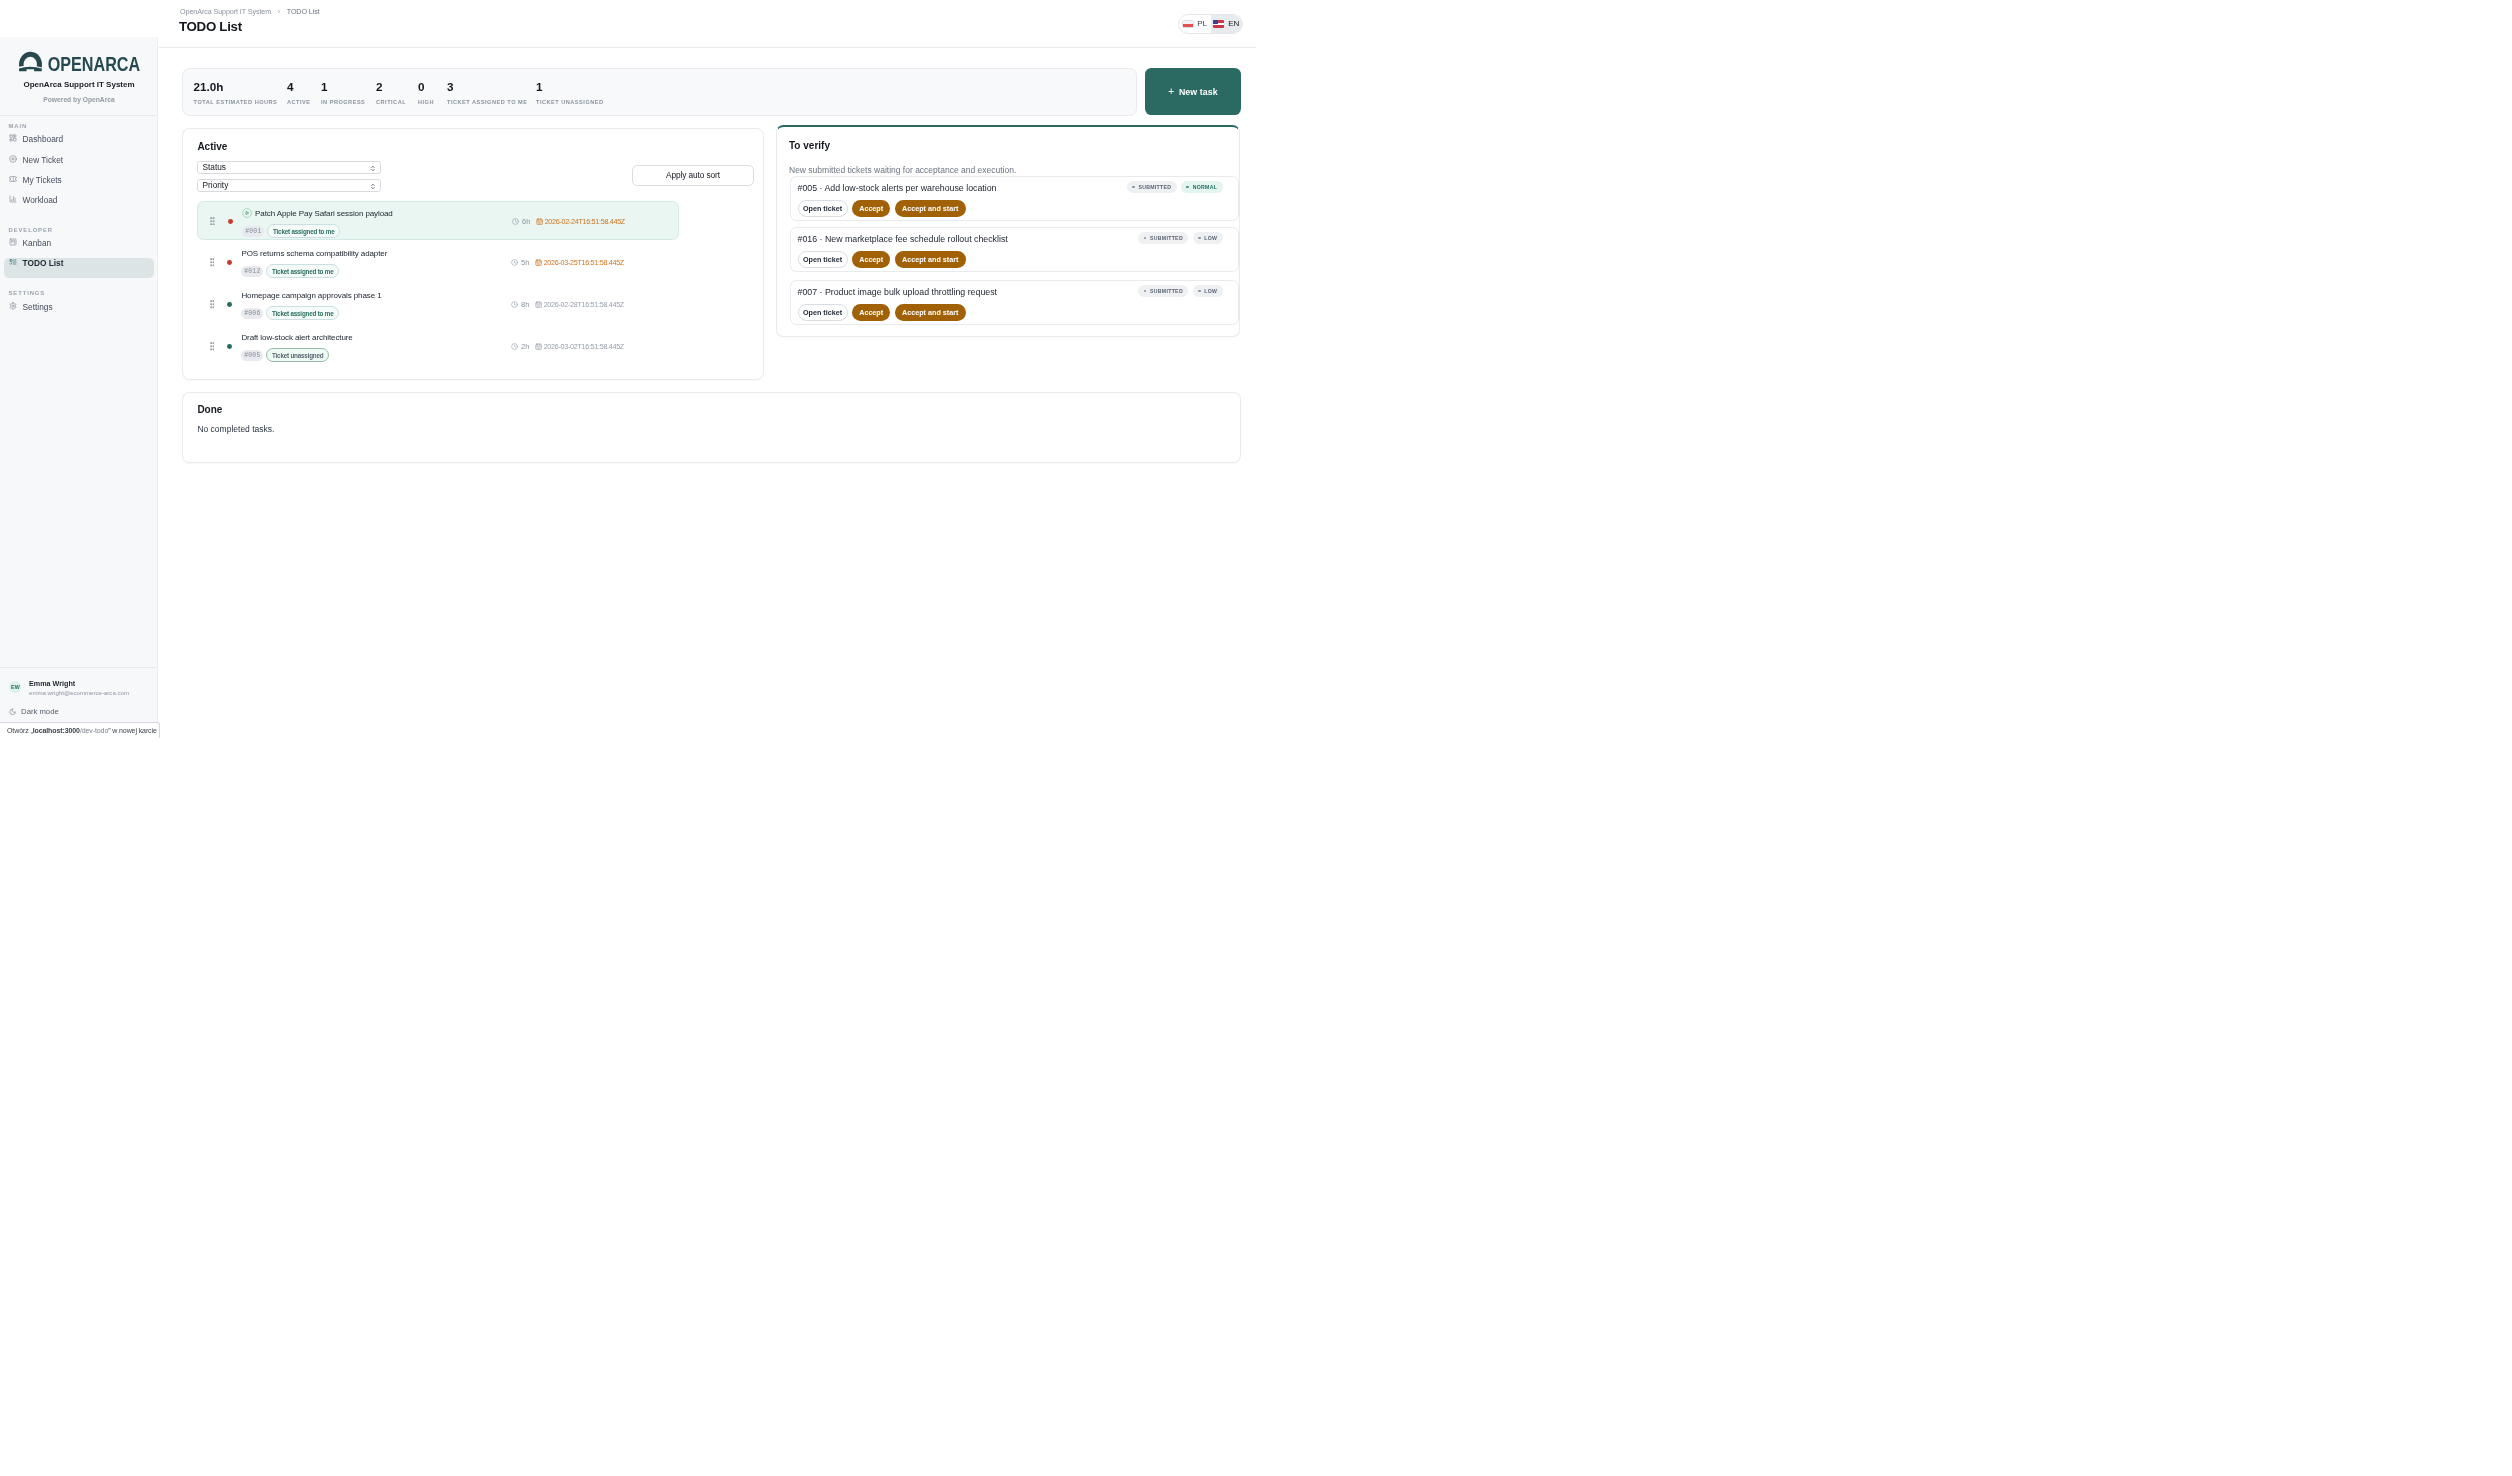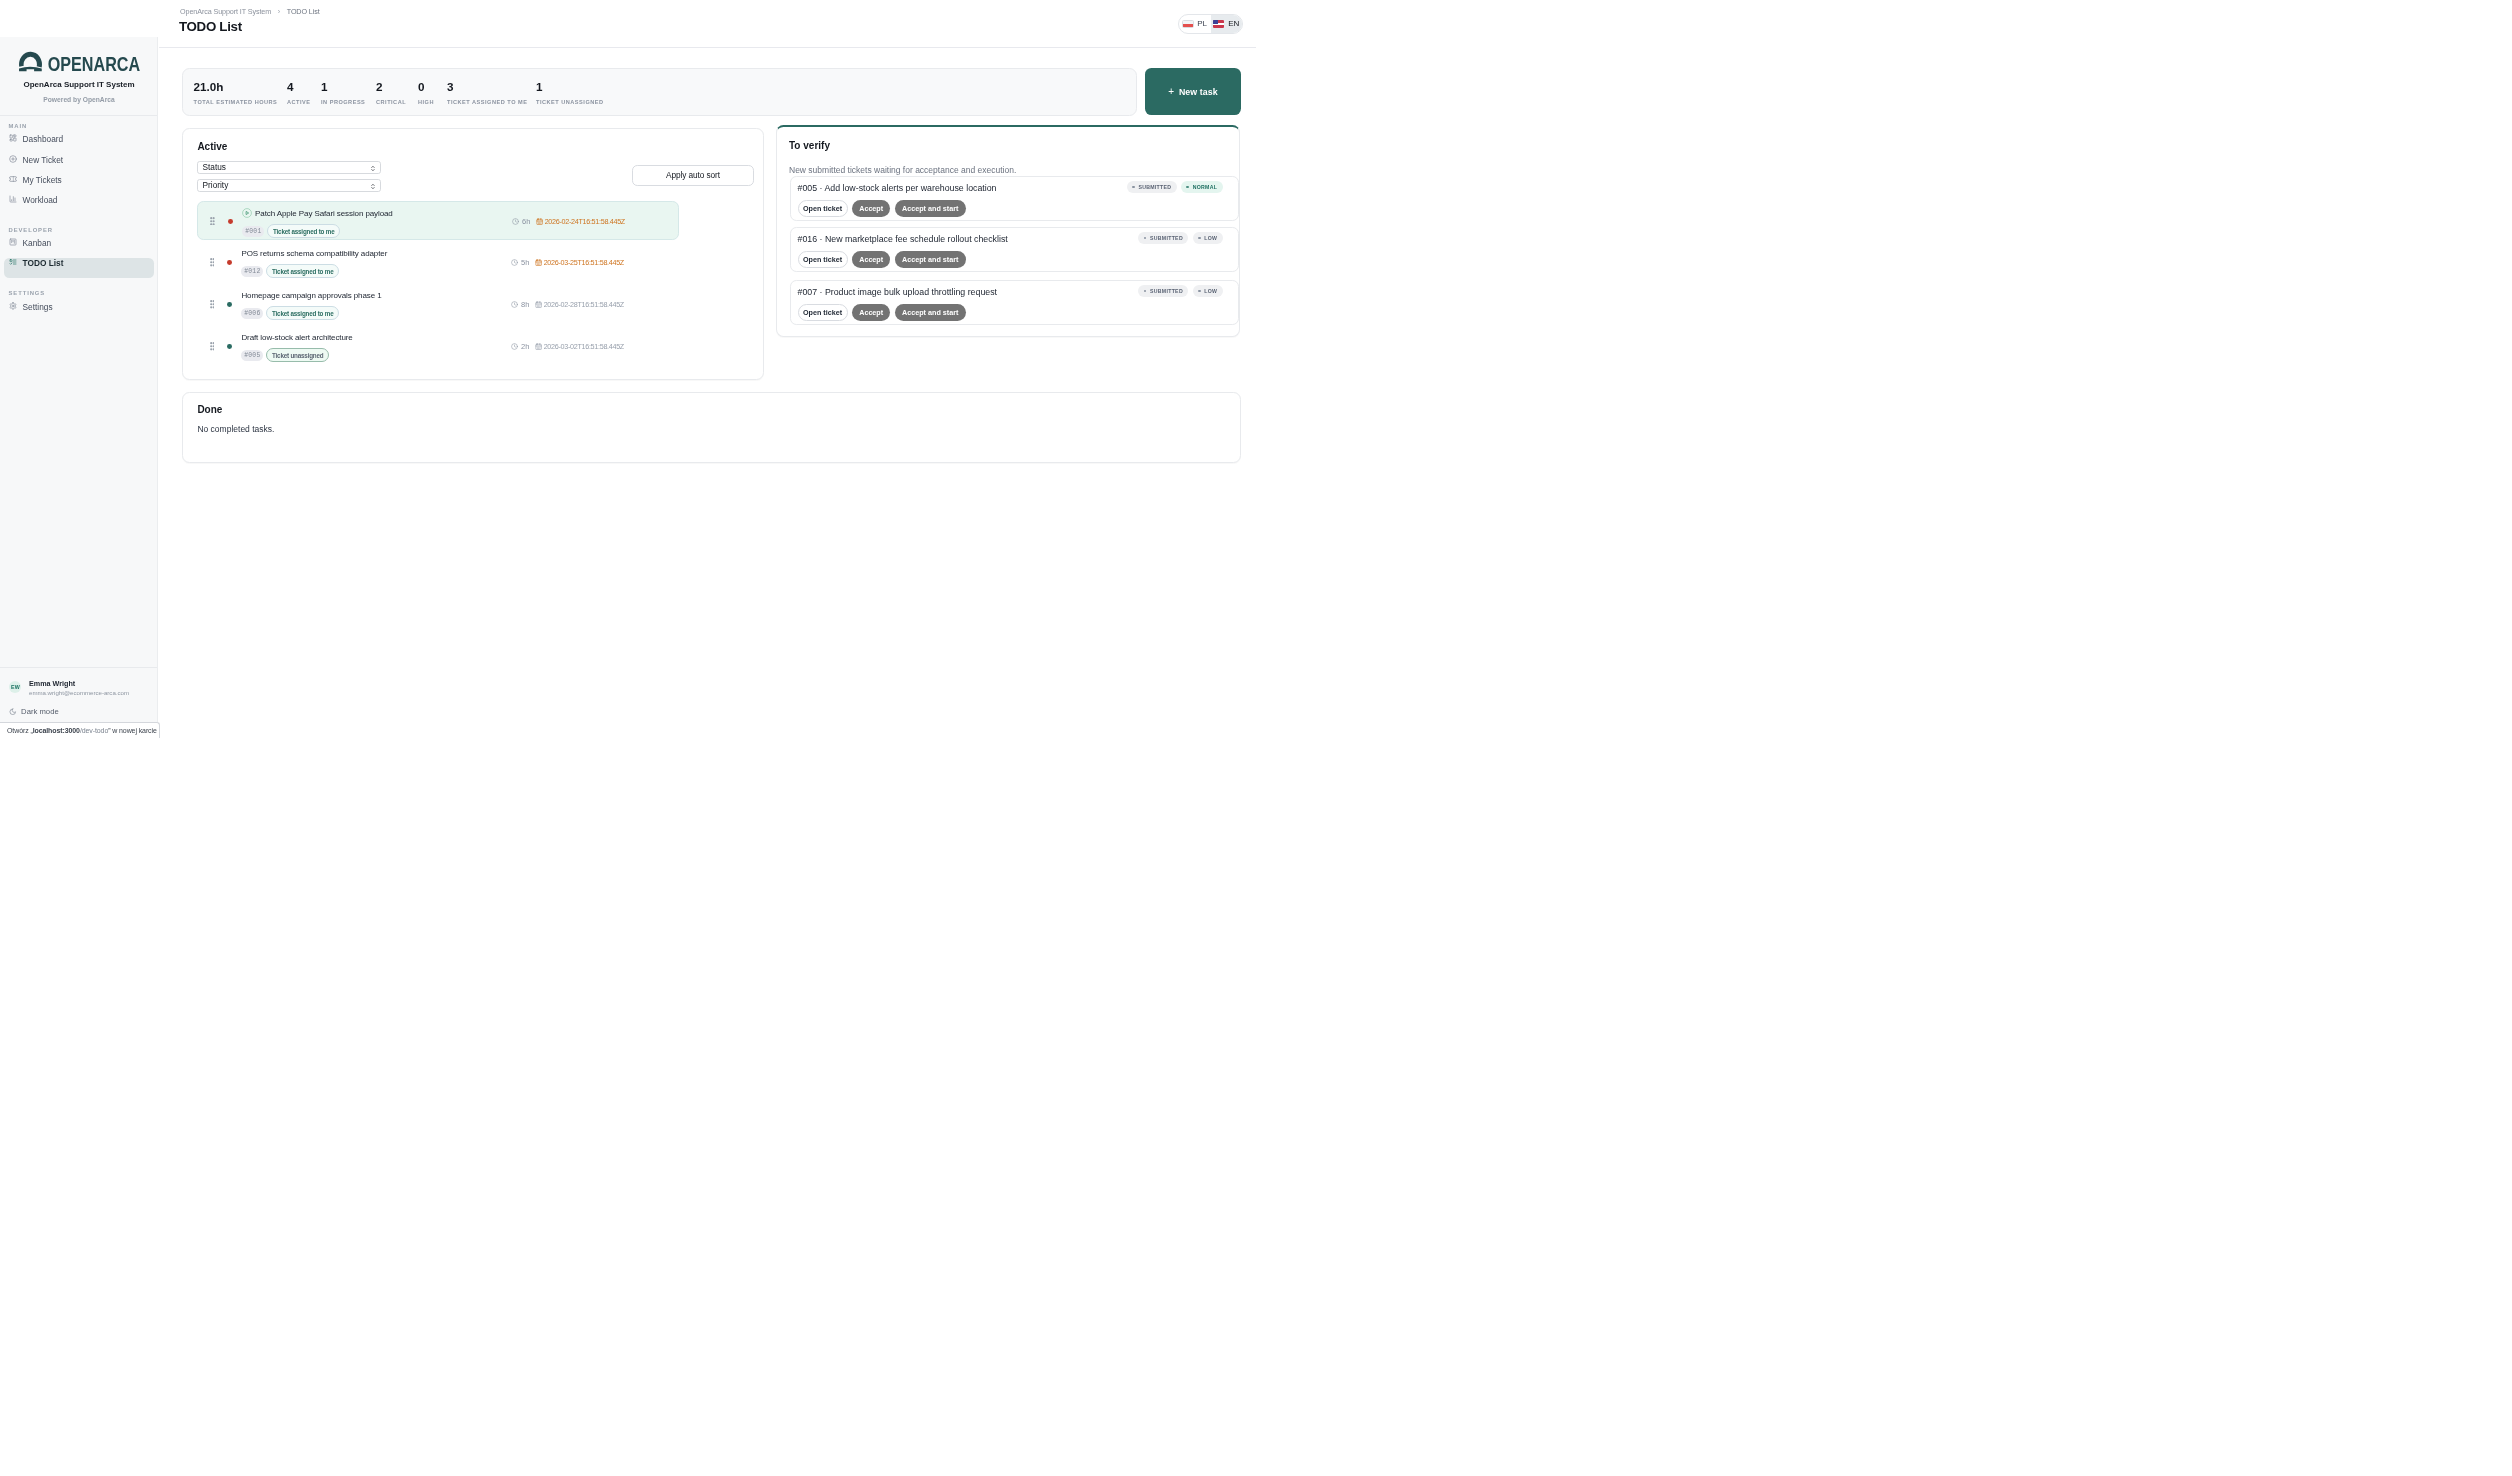--- a/index.html
+++ b/index.html
@@ -86,21 +86,21 @@
   .vpills { position:absolute; right:15px; top:3.7px; display:flex; gap:4.3px; }
   .spill { height:12.5px; border-radius:532px; display:flex; align-items:center; padding:0 5.3px;
     font-size:5.2px; font-weight:700; letter-spacing:0.3px; }
   .spill i { width:2.7px; height:2.7px; border-radius:50%; margin-right:3.7px; }
   .spill.gray { background:#eff0f2; color:#596273; }
   .spill.teal { background:#e4f5ef; color:#1e6f61; }
   .vbtns { position:absolute; left:7px; top:23px; display:flex; gap:4.5px; }
   .vbtn { height:17px; border-radius:532px; display:flex; align-items:center; padding:0 7.2px;
     font-size:7.2px; font-weight:600; }
   .vbtn.light { border:0.5px solid #d9dce1; color:#1f2733; background:#fff; width:50px; padding:0; justify-content:center; }
-  .vbtn.dark { background:#737373; color:#fff; }
+  .vbtn.dark { background:#a16207; color:#fff; }
 </style>
 </head>
 <body>
 
 <div id="sidebar">
 
   <div class="abs" style="left:16.5px; top:12.2px; width:126px; height:25px; display:flex; align-items:flex-end;">
     <svg width="27" height="24" viewBox="0 0 120 105">
       <path fill="#25494e" d="M10 74 A51 56.7 0 1 1 109.6 76.6 L87.5 71.5 A29.5 33.5 0 1 0 30 69.5 Z"></path>
       <path fill="#25494e" d="M9 81 Q59 66 110 81.5 L110 93.5 L76 93.5 L76 85 L42.5 85 L42.5 93.5 L9 93.5 Z"></path>

